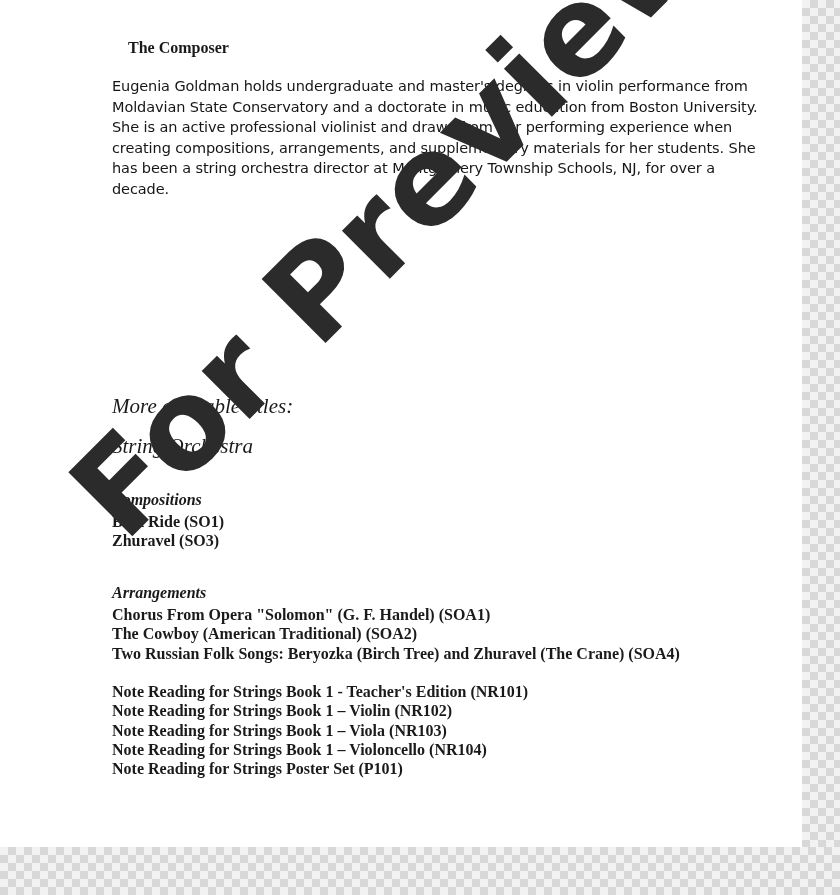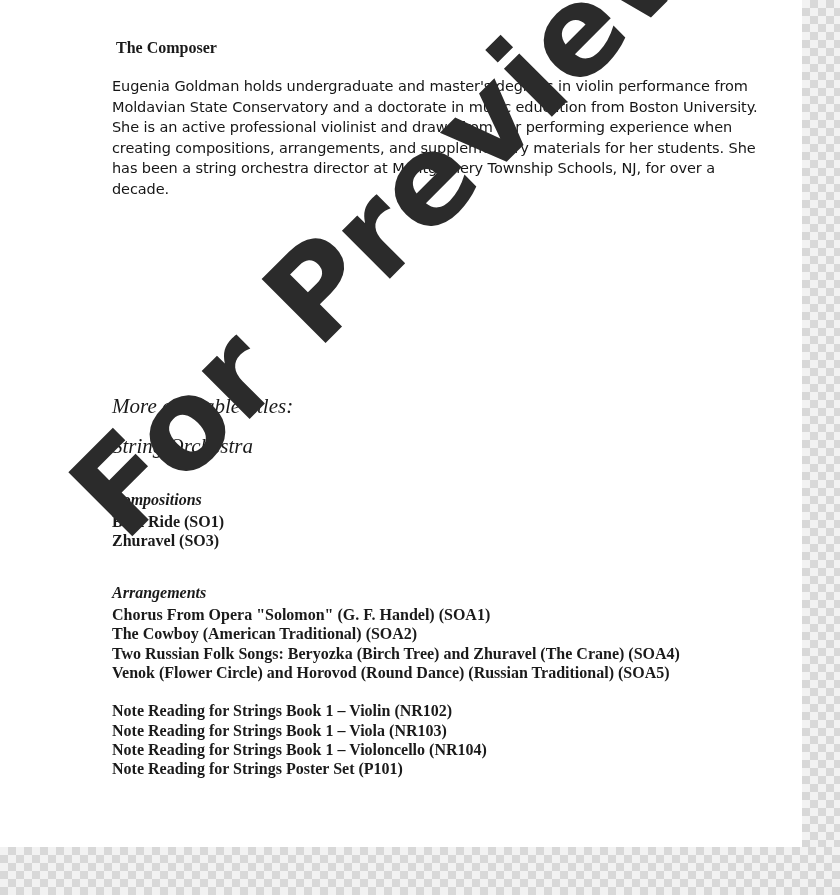--- a/index.html
+++ b/index.html
@@ -56,21 +56,21 @@
   .content {
     position: absolute;
     left: 112px;
     top: 38px;
     width: 660px;
   }
   .section-title {
     font-weight: bold;
     font-size: 16px;
     line-height: 20px;
-    margin: 0 0 18px 4px;
+    margin: 0 0 18px 16px;
   }
   .body-para {
     font-size: 16.5px;
     line-height: 20.6px;
     margin: 0;
     font-family: "DejaVu Sans", sans-serif;
     font-size: 14.5px;
     letter-spacing: -0.1px;
     color: #161616;
   }
@@ -165,28 +165,28 @@
     </div>
 
     <div class="block-gap-sm"></div>
 
     <div class="group">
       <div class="group-head">Arrangements</div>
       <ul class="list">
         <li>Chorus From Opera "Solomon" (G. F. Handel) (SOA1)</li>
         <li>The Cowboy (American Traditional) (SOA2)</li>
         <li>Two Russian Folk Songs: Beryozka (Birch Tree) and Zhuravel (The Crane) (SOA4)</li>
-        <li>Venok (Flower Circle) and Horovod (Round Dance) (Russian Traditional) (SOA5)</li>
       </ul>
     </div>
 
     <div class="block-gap-sm"></div>
 
     <div class="group">
       <ul class="list">
+        <li>Note Reading for Strings Book 1 - Teacher's Edition (NR101)</li>
         <li>Note Reading for Strings Book 1 – Violin (NR102)</li>
         <li>Note Reading for Strings Book 1 – Viola (NR103)</li>
         <li>Note Reading for Strings Book 1 – Violoncello (NR104)</li>
         <li>Note Reading for Strings Poster Set (P101)</li>
       </ul>
     </div>
 
   </div>
 </div>
 

